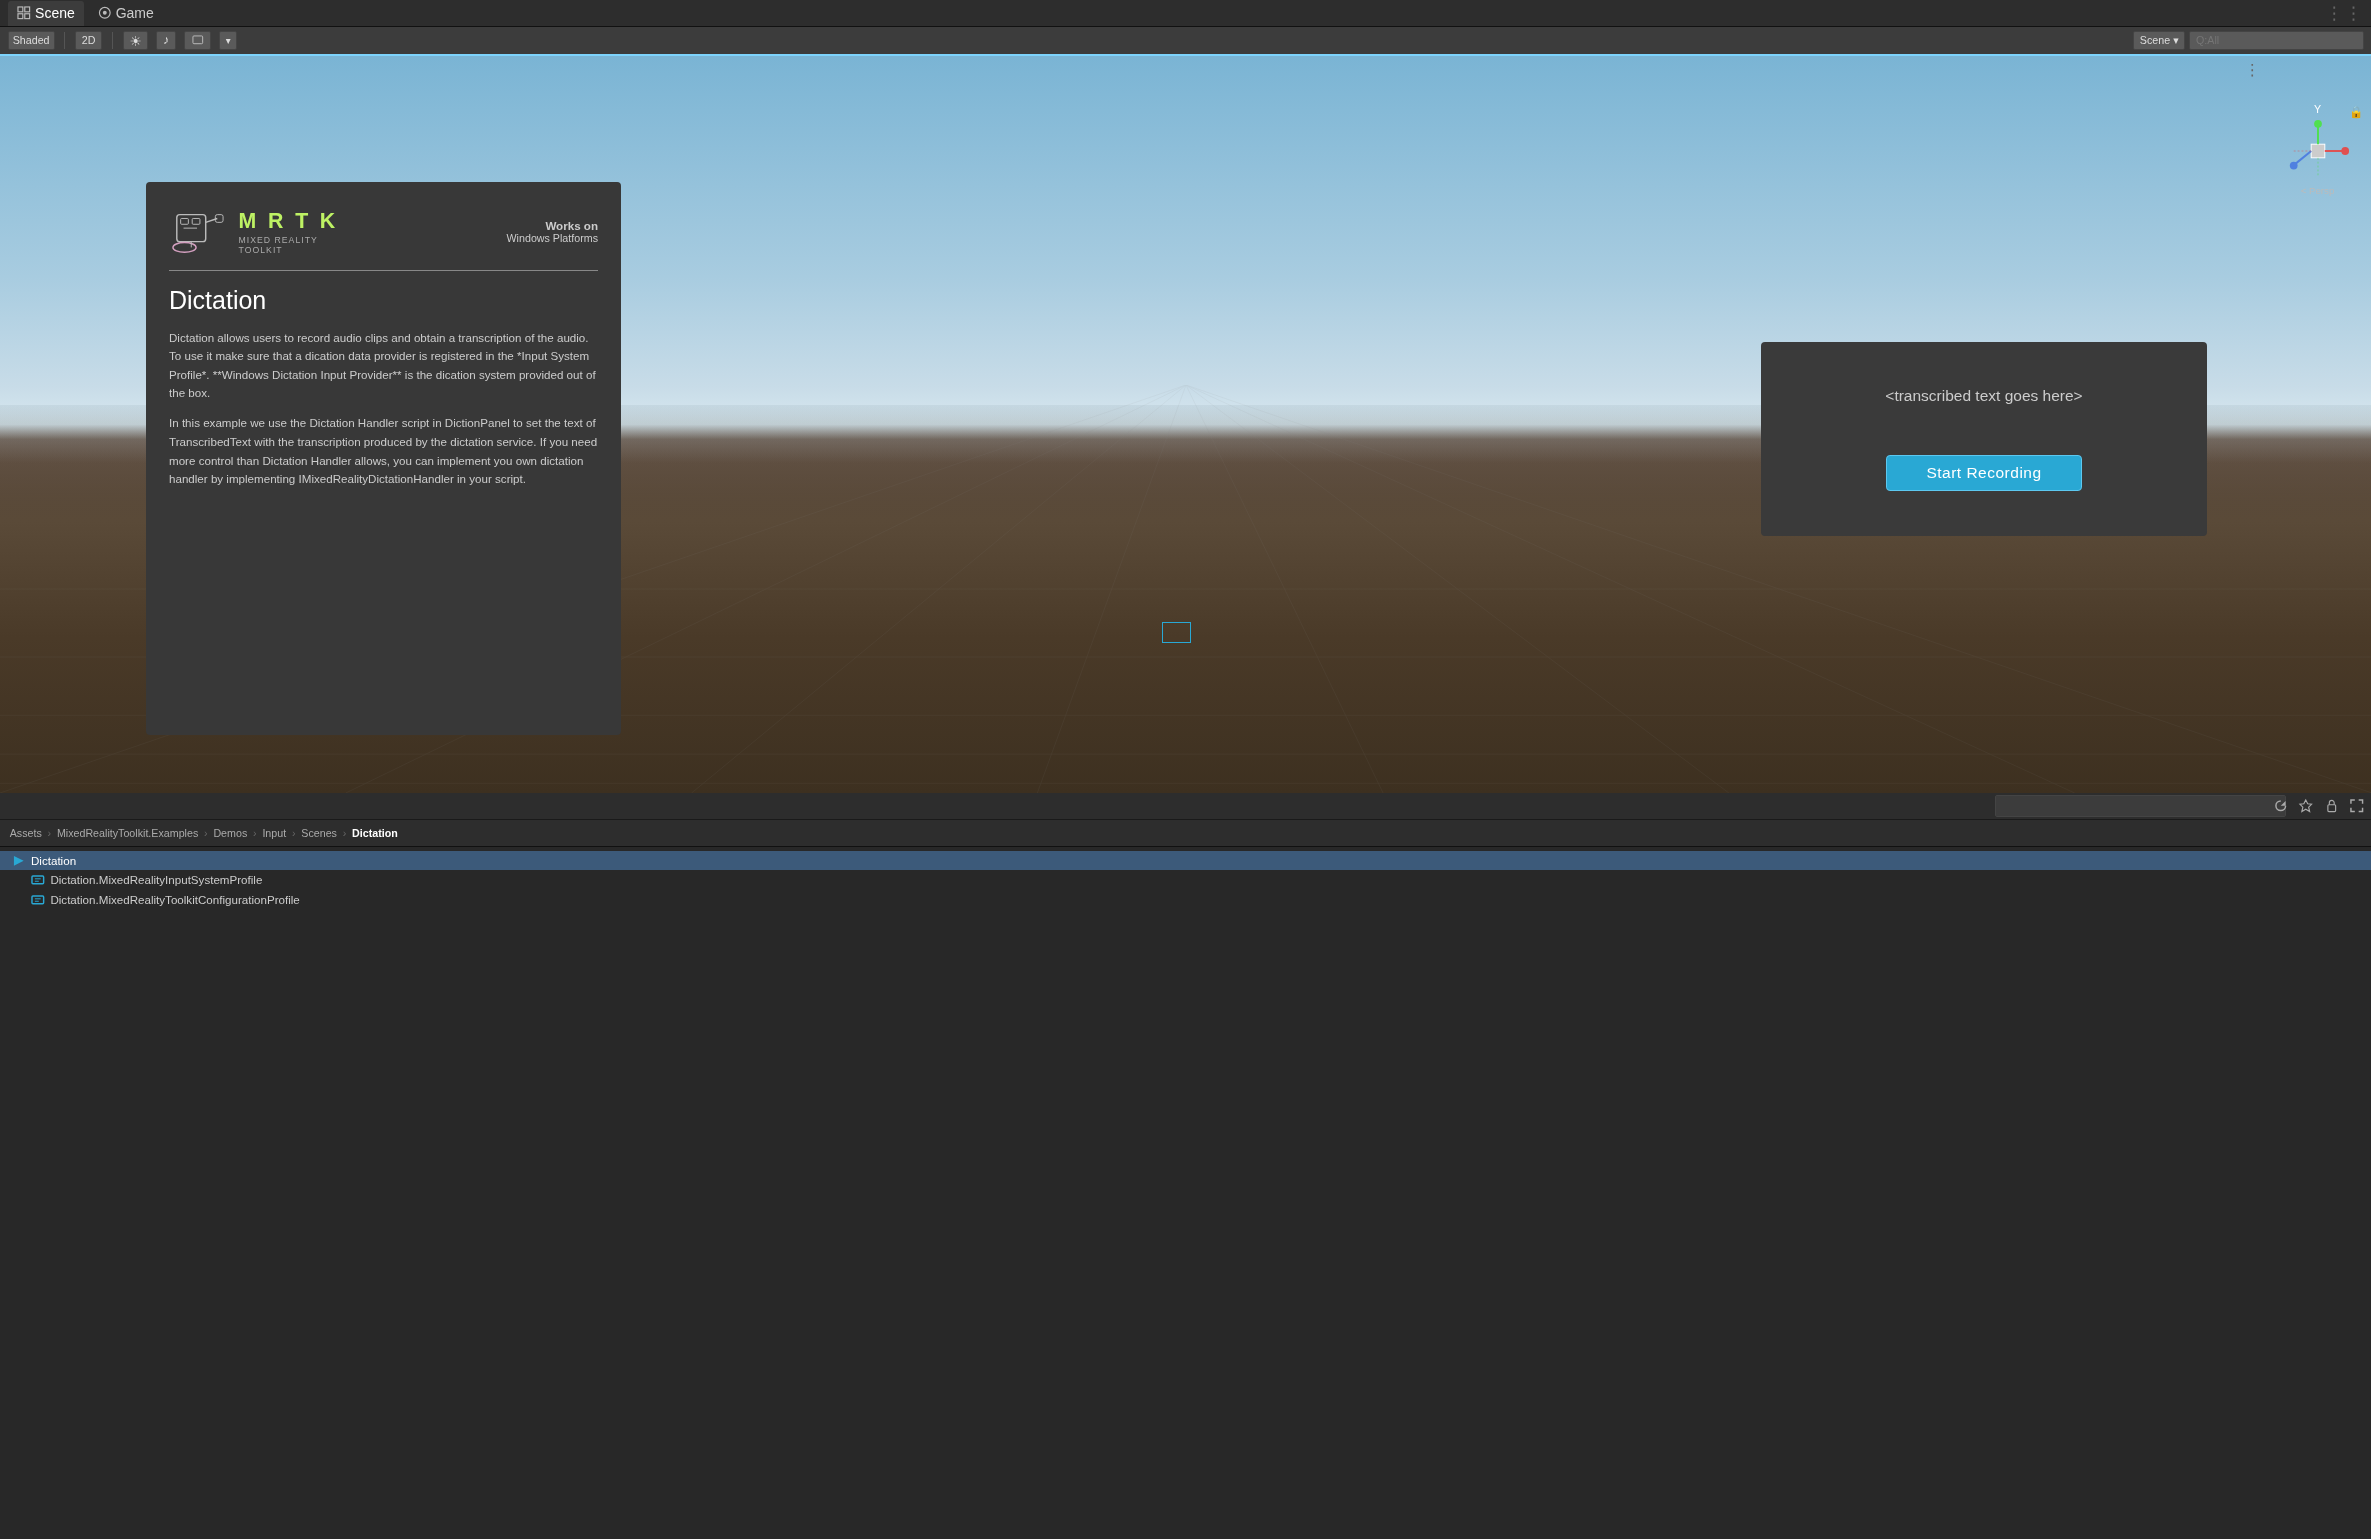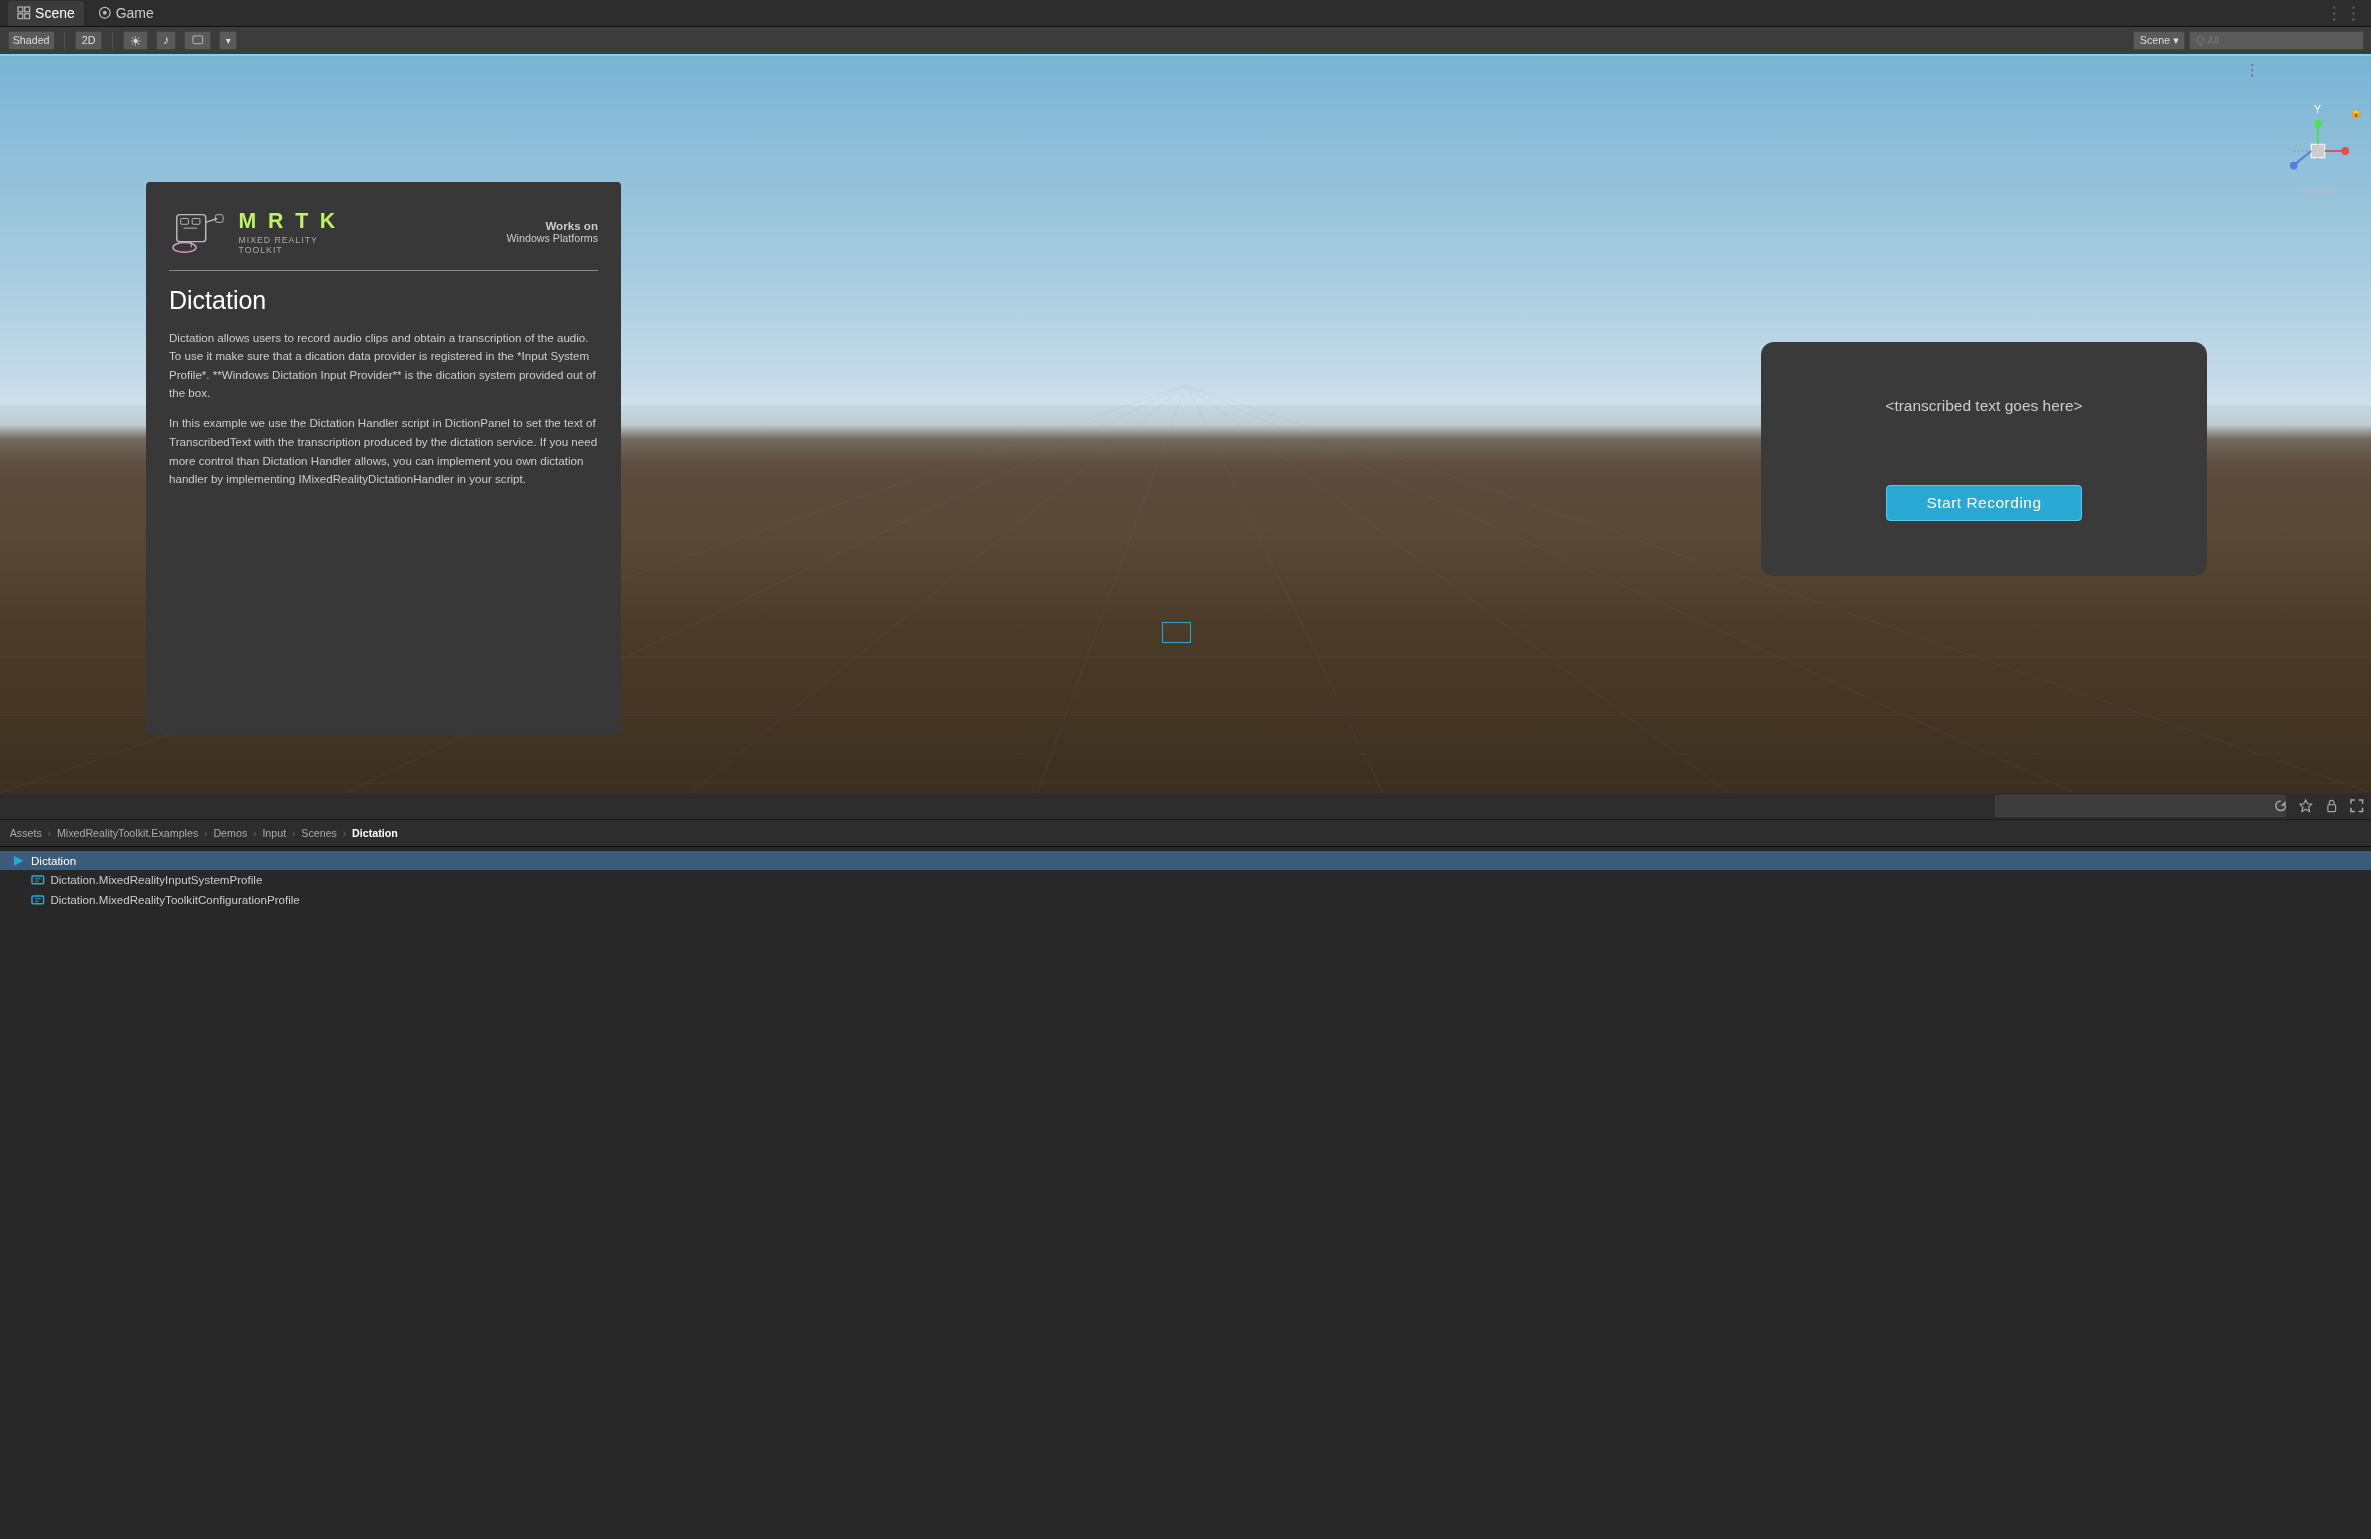--- a/index.html
+++ b/index.html
@@ -206,23 +206,23 @@
     .dictation-body p {
       margin-bottom: 11.6px;
     }
 
     
     .dictation-panel {
       position: absolute;
       right: 165px;
       top: 286px;
       width: 446px;
-      height: 234px;
+      height: 194px;
       background: #3a3a3a;
-      border-radius: 13px;
+      border-radius: 4px;
       display: flex;
       flex-direction: column;
       align-items: center;
       justify-content: space-around;
       padding: 19.4px;
     }
     .transcribed-text {
       color: #ccc;
       font-size: 15.5px;
       text-align: center;

